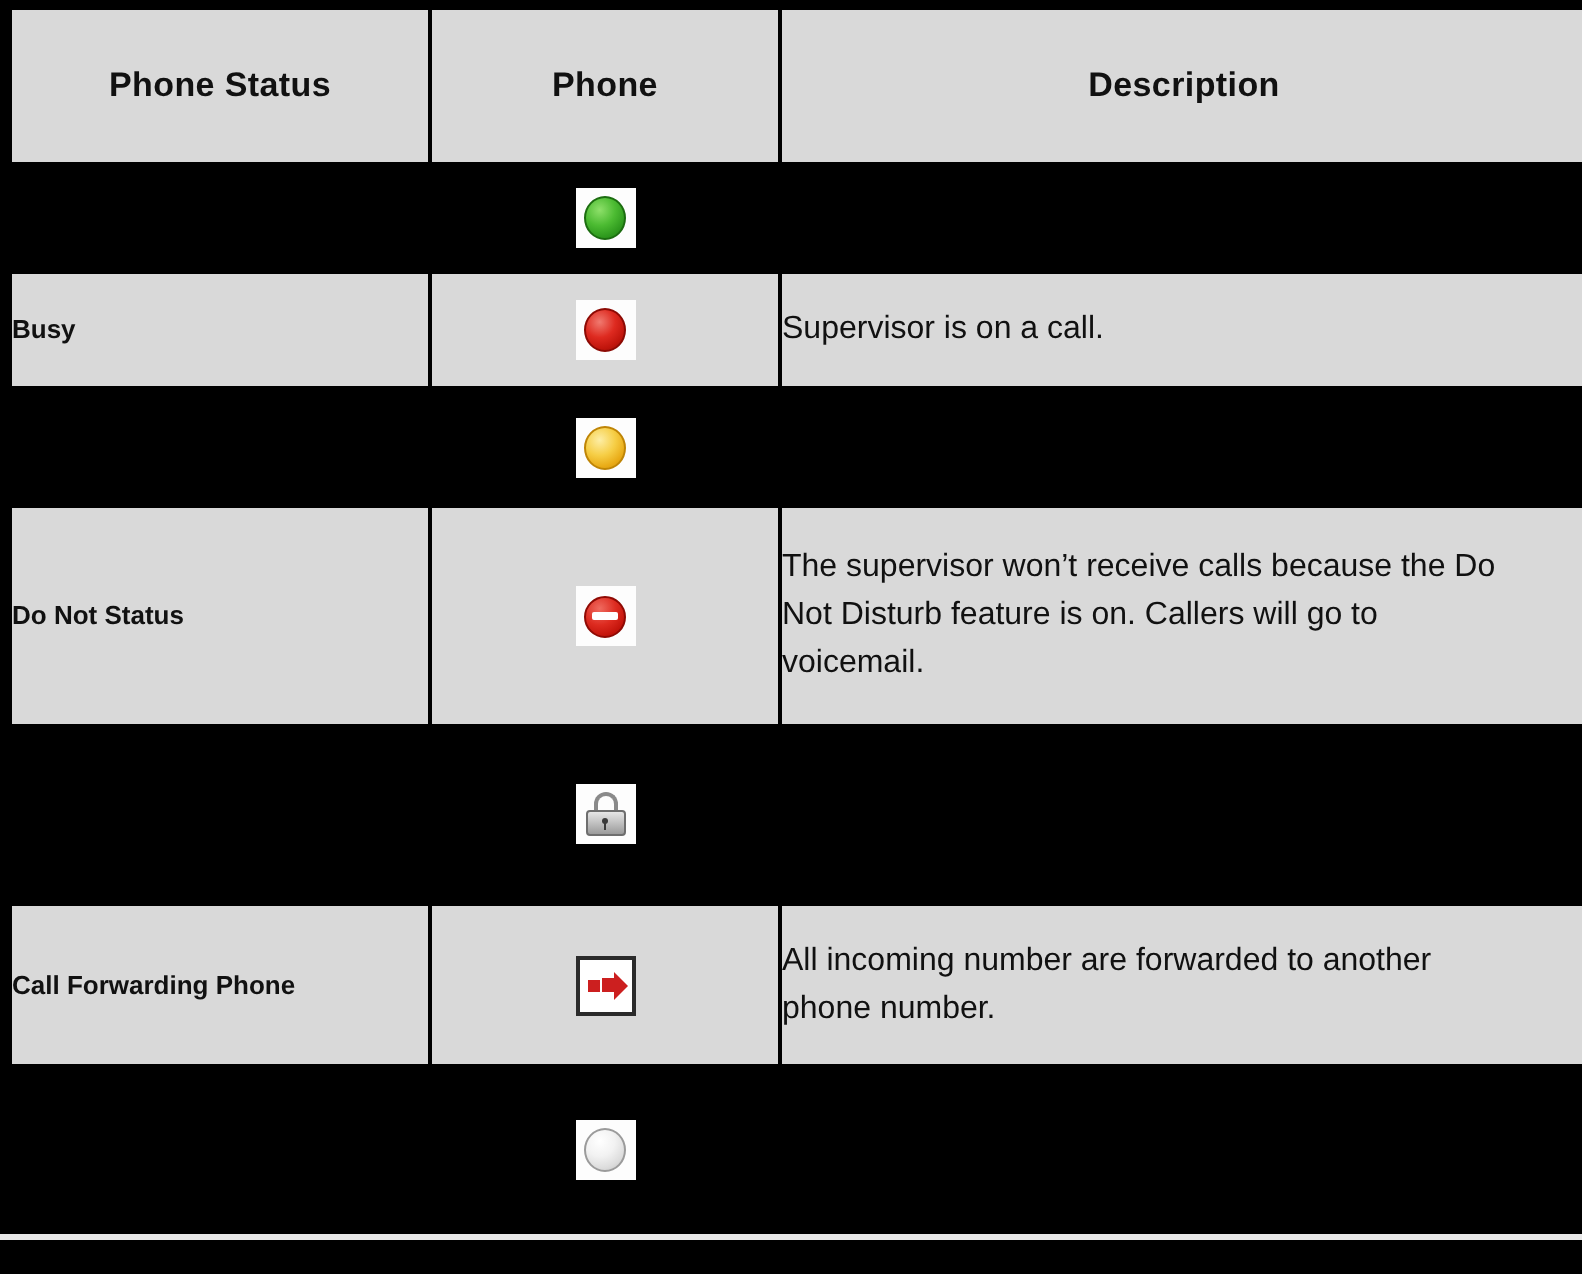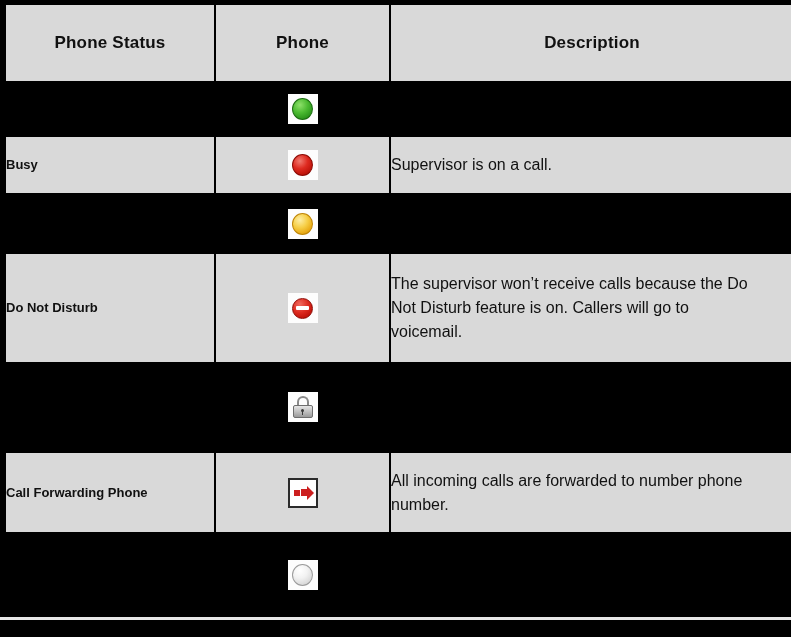--- a/index.html
+++ b/index.html
@@ -333,21 +333,21 @@
             <span class="icon-tile">
               <span class="lamp lamp-yellow"></span>
             </span>
           </td>
           <td class="cell-desc">
             <span class="desc-text"></span>
           </td>
         </tr>
 
         <tr class="row-light h-dnd">
-          <td class="cell-status">Do Not Disturb</td>
+          <td class="cell-status">Do Not Status</td>
           <td class="cell-icon">
             <span class="icon-tile">
               <span class="dnd-disc"></span>
               <span class="dnd-bar"></span>
             </span>
           </td>
           <td class="cell-desc">
             <span class="desc-text">The supervisor won’t receive calls because the Do Not Disturb feature is on. Callers will go to voicemail.</span>
           </td>
         </tr>
@@ -372,21 +372,21 @@
         <tr class="row-light h-cfa">
           <td class="cell-status">Call Forwarding Phone</td>
           <td class="cell-icon">
             <span class="cf-tile">
               <span class="cf-square"></span>
               <span class="cf-arrow"></span>
               <span class="cf-head"></span>
             </span>
           </td>
           <td class="cell-desc">
-            <span class="desc-text">All incoming calls are forwarded to number phone number.</span>
+            <span class="desc-text">All incoming number are forwarded to another phone number.</span>
           </td>
         </tr>
 
         <tr class="row-dark h-offl">
           <td class="cell-status"></td>
           <td class="cell-icon">
             <span class="icon-tile">
               <span class="lamp lamp-white"></span>
             </span>
           </td>

